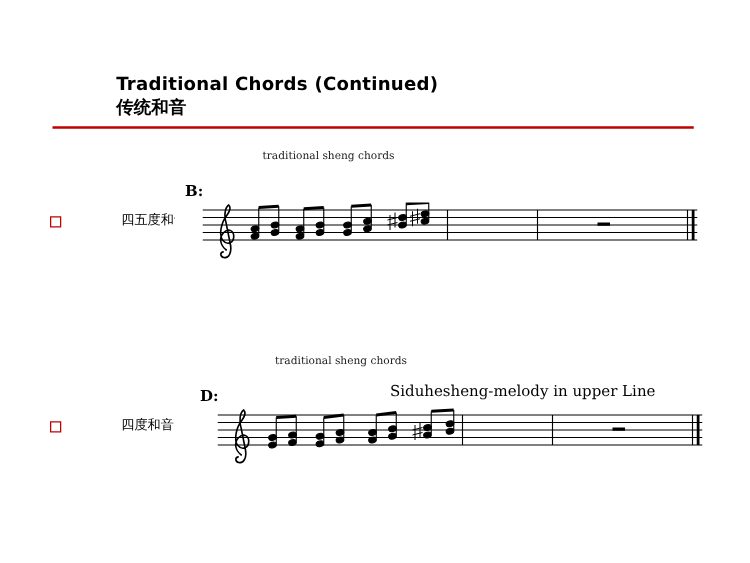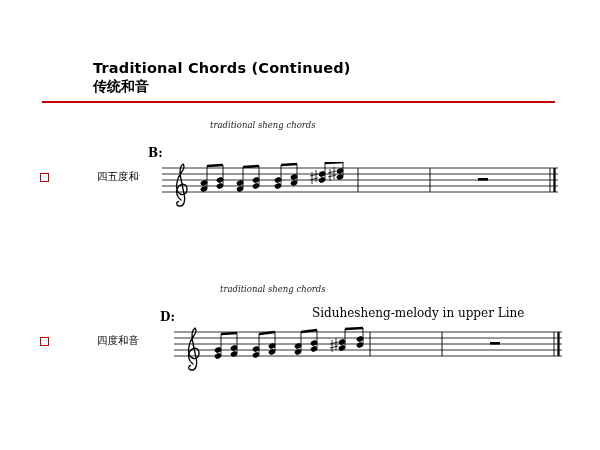--- a/index.html
+++ b/index.html
@@ -90,21 +90,20 @@
   }
   #score-panel-1 { left: 140px; top: 114px;  width: 420px; height: 118px; }
   #score-panel-2 { left: 152px; top: 278px;  width: 412px; height: 118px; }
 
   .score-caption {
     position: absolute;
     font-family: "DejaVu Serif", serif;
     font-size: 8.5px;
     color: #1a1a1a;
     white-space: nowrap;
-    font-style: italic;
   }
   .score-heading {
     position: absolute;
     font-family: "DejaVu Serif", serif;
     font-size: 12px;
     color: #000000;
     white-space: nowrap;
   }
   .score-label {
     position: absolute;

